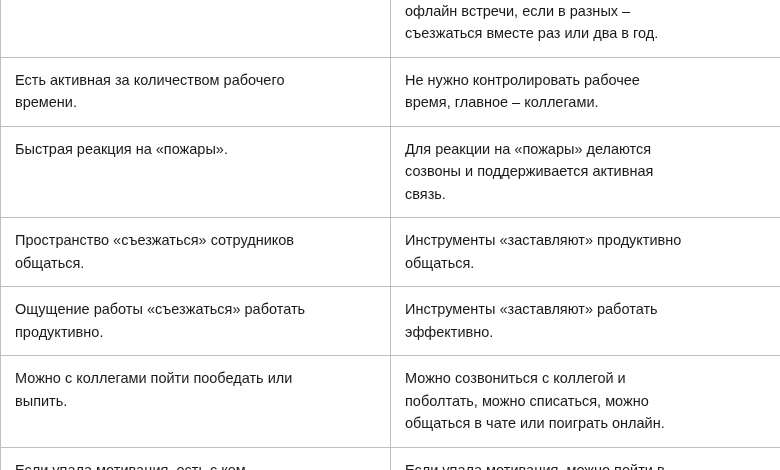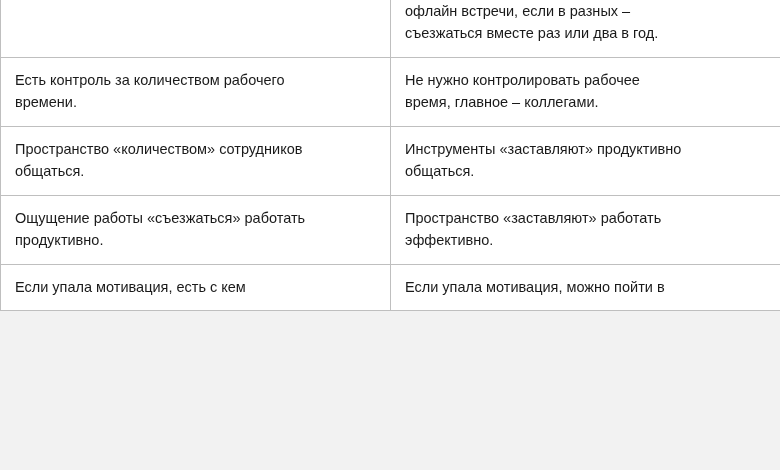--- a/index.html
+++ b/index.html
@@ -82,46 +82,67 @@
           <td>
             <span class="cell-text"></span>
           </td>
           <td>
             <span class="cell-text">офлайн встречи, если в разных –
 съезжаться вместе раз или два в год.</span>
           </td>
         </tr>
         <tr>
           <td>
-            <span class="cell-text">Есть контроль за количеством рабочего
+            <span class="cell-text">Есть активная за количеством рабочего
 времени.</span>
           </td>
           <td>
             <span class="cell-text">Не нужно контролировать рабочее
 время, главное – коллегами.</span>
           </td>
         </tr>
         <tr>
           <td>
-            <span class="cell-text">Пространство «количеством» сотрудников
+            <span class="cell-text">Быстрая реакция на «пожары».</span>
+          </td>
+          <td>
+            <span class="cell-text">Для реакции на «пожары» делаются
+созвоны и поддерживается активная
+связь.</span>
+          </td>
+        </tr>
+        <tr>
+          <td>
+            <span class="cell-text">Пространство «съезжаться» сотрудников
 общаться.</span>
           </td>
           <td>
             <span class="cell-text">Инструменты «заставляют» продуктивно
 общаться.</span>
           </td>
         </tr>
         <tr>
           <td>
             <span class="cell-text">Ощущение работы «съезжаться» работать
 продуктивно.</span>
           </td>
           <td>
-            <span class="cell-text">Пространство «заставляют» работать
+            <span class="cell-text">Инструменты «заставляют» работать
 эффективно.</span>
+          </td>
+        </tr>
+        <tr>
+          <td>
+            <span class="cell-text">Можно с коллегами пойти пообедать или
+выпить.</span>
+          </td>
+          <td>
+            <span class="cell-text">Можно созвониться с коллегой и
+поболтать, можно списаться, можно
+общаться в чате или поиграть онлайн.</span>
           </td>
         </tr>
         <tr class="cut-row">
           <td>
             <span class="cell-text">Если упала мотивация, есть с кем</span>
           </td>
           <td>
             <span class="cell-text">Если упала мотивация, можно пойти в</span>
           </td>
         </tr>

